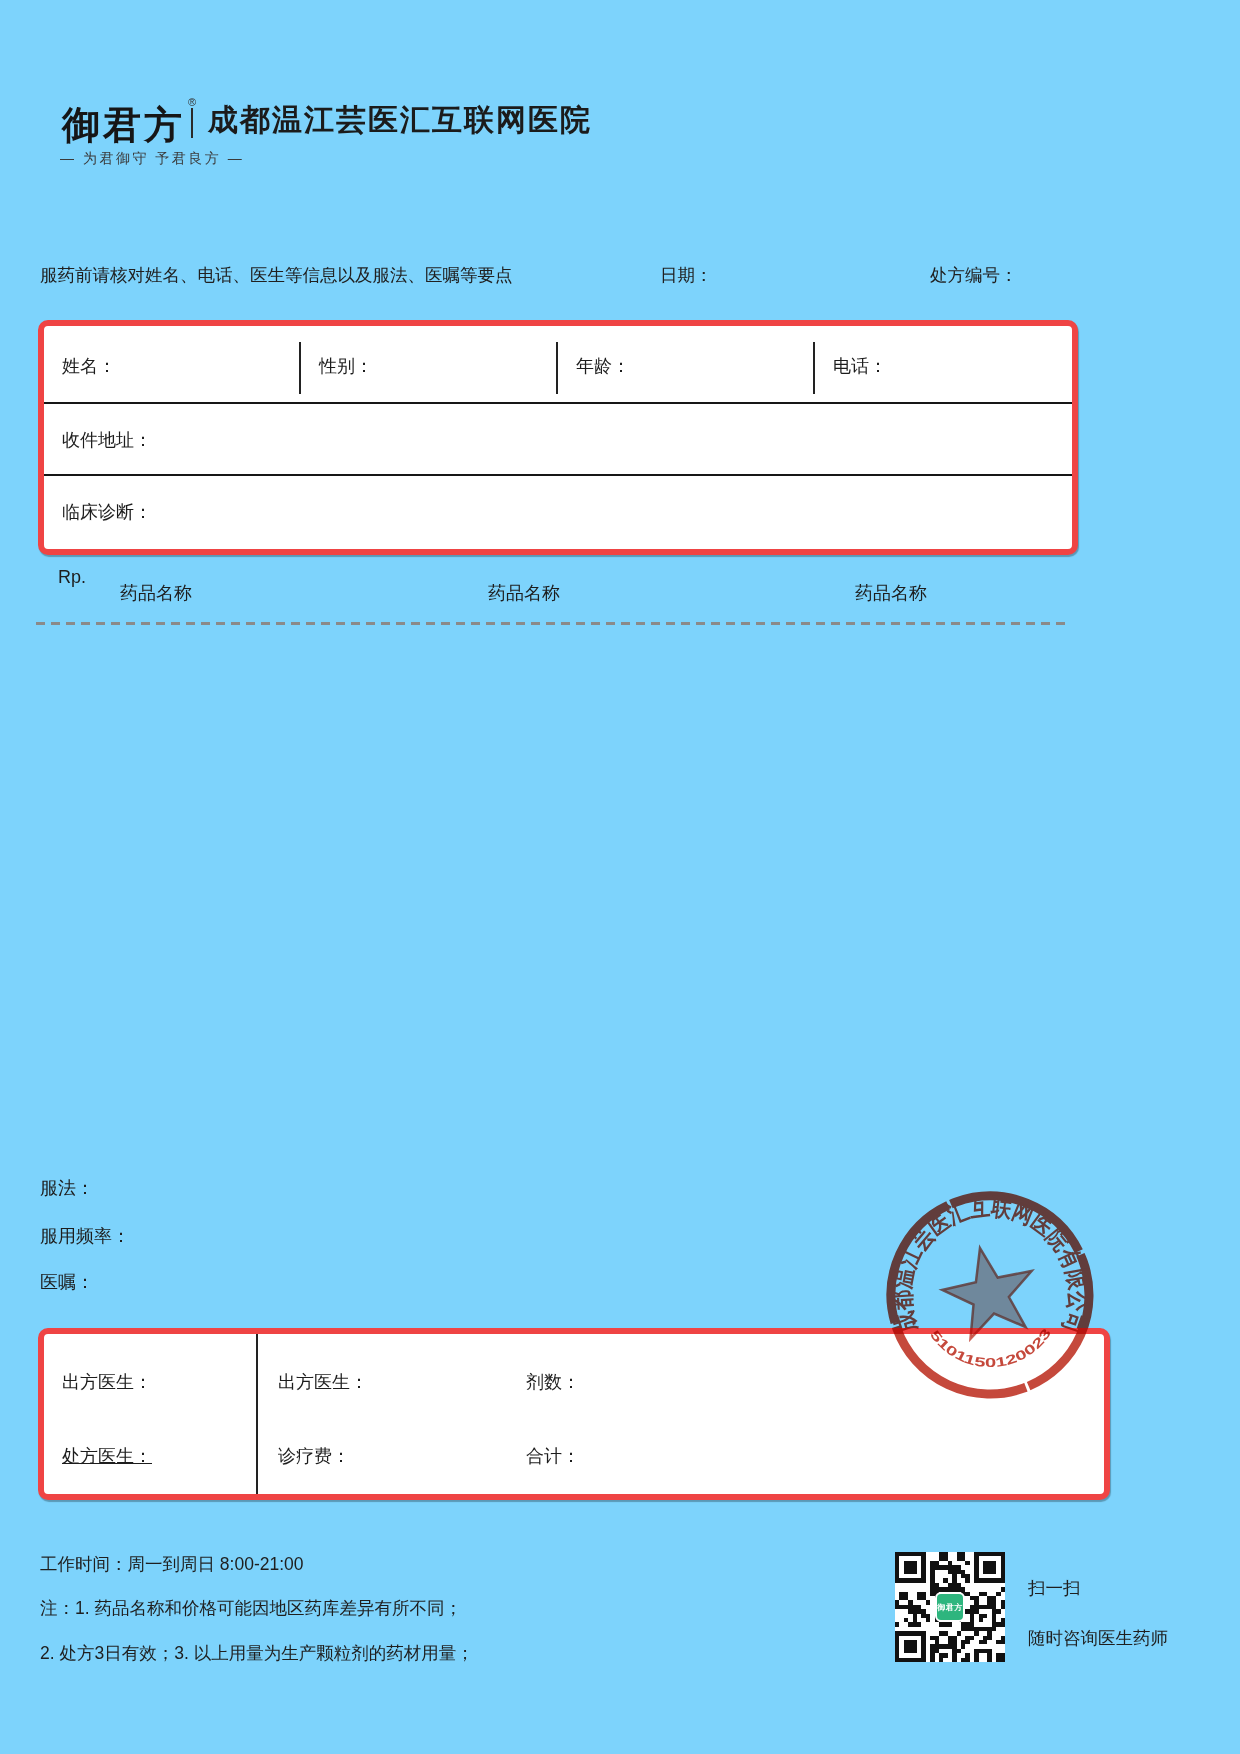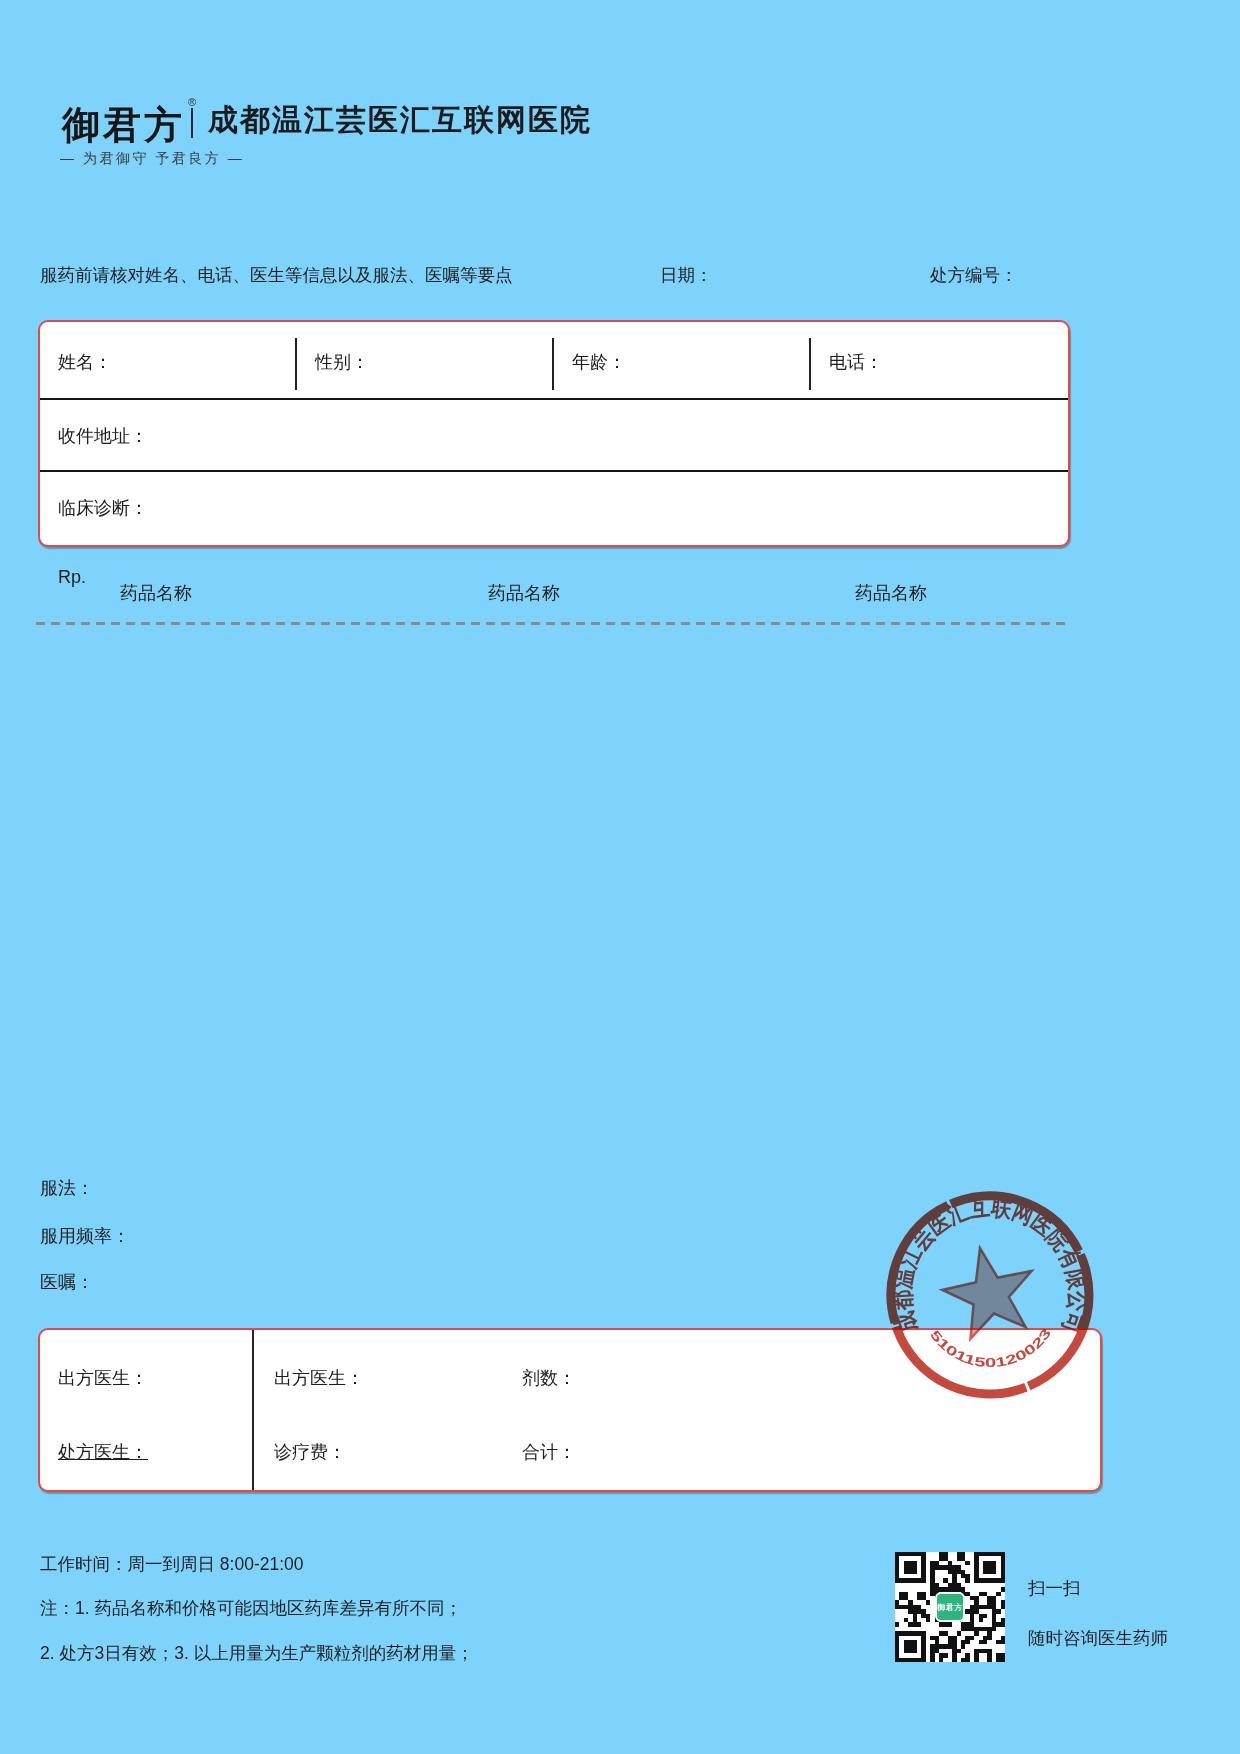--- a/index.html
+++ b/index.html
@@ -12,21 +12,21 @@
   
   .brand-text{font-size:38px;font-weight:bold;letter-spacing:3px;color:#161616;}
   .brand-reg{font-size:11px;vertical-align:top;color:#333;}
   .brand-bar{width:2px;height:30px;background:#2a2a2a;}
   .brand-tagline{font-size:14px;letter-spacing:2.5px;color:#3a3a3a;}
   .hospital-title{font-size:30px;font-weight:bold;letter-spacing:2px;color:#1b1b1b;}
   
   .meta-text{font-size:17.5px;color:#202020;}
   
   .form-box{
-    border:2px solid #ef4444;border-radius:10px;background:#fff;
+    border:6px solid #ef4444;border-radius:10px;background:#fff;
     box-shadow:1px 2px 1px rgba(0,0,0,0.28);
   }
   .hline{height:2px;background:#161616;}
   .vline{width:2px;background:#222;}
   .label{font-size:18px;color:#1d1d1d;}
   
   .dashed{
     height:3px;
     background:repeating-linear-gradient(90deg,#8a8a8a 0 9px,transparent 9px 15px);
   }

